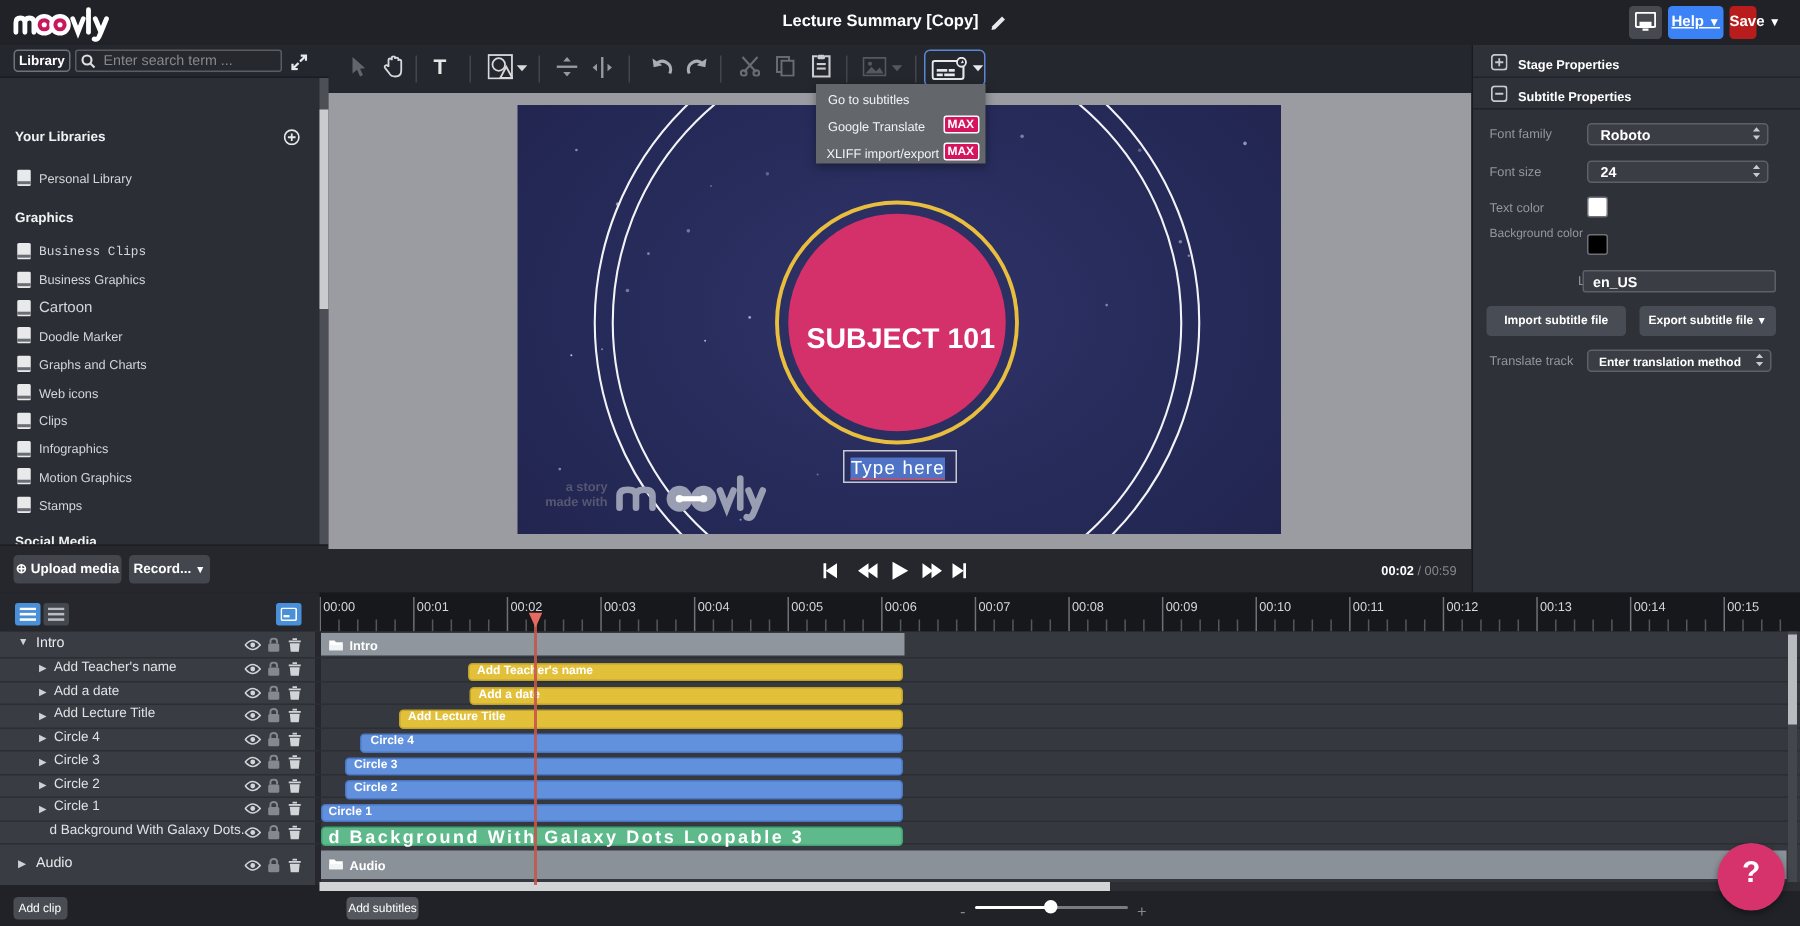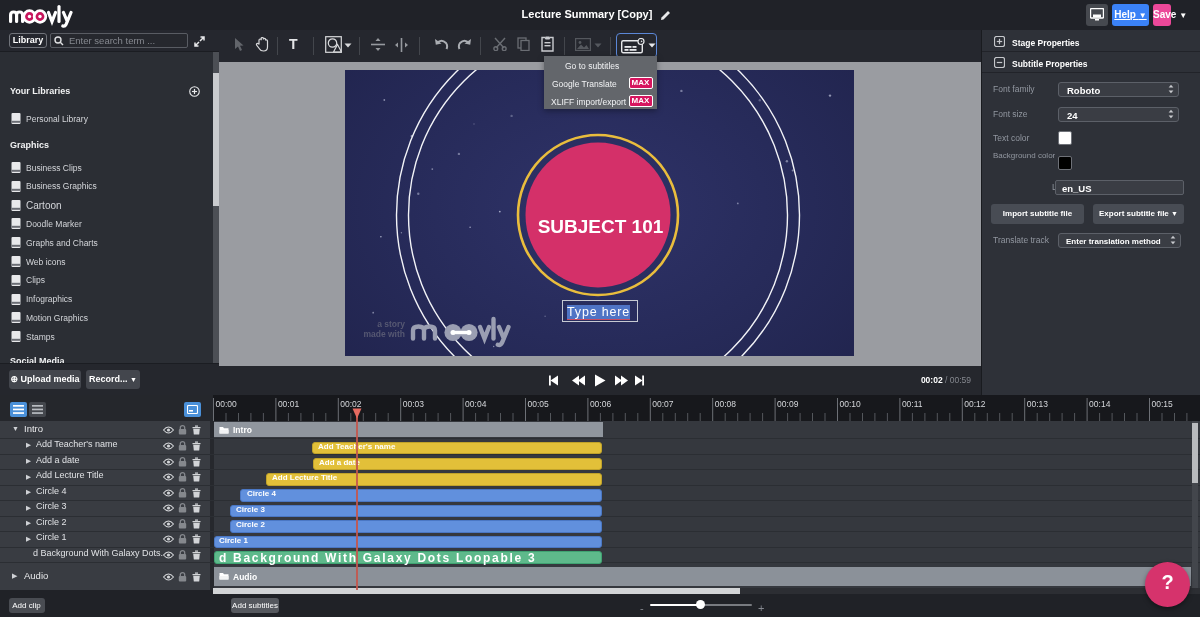--- a/index.html
+++ b/index.html
@@ -30,21 +30,21 @@
 <svg class="abs" style="left:660px;top:9px;" width="12" height="12" viewBox="0 0 12 12">
     <path d="M1.5 8.5 L8 2 L10 4 L3.5 10.5 L1 11 Z" fill="#e8e9ea"></path>
   </svg>
 <div class="abs btn" style="left:1086px;top:4px;width:22px;height:22px;background:#46494f;"></div>
 <svg class="abs" style="left:1090px;top:8px;" width="14" height="14" viewBox="0 0 14 14">
     <rect x="0.5" y="0.5" width="13" height="9.5" rx="1" fill="none" stroke="#fff" stroke-width="1.4"></rect>
     <rect x="3" y="6.5" width="8" height="3" fill="#fff"></rect>
     <rect x="5" y="11" width="4" height="1.5" fill="#fff"></rect>
   </svg>
 <div class="abs btn" style="left:1112px;top:4px;width:37px;height:22px;font-size:10px;line-height:22px;text-align:center;background:#3b82f6;text-decoration:underline;">Help <span style="font-size:8px;">▼</span></div>
-<div class="abs btn" style="left:1153px;top:4px;width:18px;height:22px;font-size:10px;line-height:22px;text-align:center;background:#ec4899;">Save <span style="font-size:8px;">▼</span></div>
+<div class="abs btn" style="left:1153px;top:4px;width:18px;height:22px;font-size:10px;line-height:22px;text-align:center;background:#b91c1c;">Save <span style="font-size:8px;">▼</span></div>
 
 <div class="abs" style="left:0;top:30px;width:1200px;height:32px;background:#25272e;"></div>
 
 <div class="abs" style="left:9px;top:33px;width:38px;height:15px;border:1px solid #70737a;border-radius:3px;color:#fff;font-size:9px;font-weight:bold;line-height:13px;text-align:center;white-space:nowrap;">Library</div>
 <div class="abs" style="left:50px;top:33px;width:138px;height:15px;border:1px solid #595c63;border-radius:2px;background:#26282e;color:#85888f;font-size:9.5px;line-height:13px;padding-left:18px;overflow:hidden;">Enter search term ...</div>
 <svg class="abs" style="left:54px;top:36px;" width="10" height="10" viewBox="0 0 10 10">
     <circle cx="4" cy="4" r="3" fill="none" stroke="#dfe0e2" stroke-width="1.4"></circle>
     <line x1="6.3" y1="6.3" x2="9" y2="9" stroke="#dfe0e2" stroke-width="1.4"></line>
   </svg>
 <svg class="abs" style="left:194px;top:36px;" width="11" height="11" viewBox="0 0 11 11">
@@ -144,21 +144,21 @@
 <div id="sb-items">
     <svg class="abs" style="left:11px;top:113.0px;" width="10" height="11" viewBox="0 0 10 11">
       <rect x="0.5" y="0" width="9" height="11" rx="1" fill="#e8e9eb"></rect>
       <rect x="0.5" y="7.8" width="9" height="2" fill="#6a6d74"></rect>
     </svg>
     <div class="abs" style="left:26px;top:113.5px;color:#d4d6da;font-size:8.5px;">Personal Library</div>
     <svg class="abs" style="left:11px;top:162.0px;" width="10" height="11" viewBox="0 0 10 11">
       <rect x="0.5" y="0" width="9" height="11" rx="1" fill="#e8e9eb"></rect>
       <rect x="0.5" y="7.8" width="9" height="2" fill="#6a6d74"></rect>
     </svg>
-    <div class="abs" style="left:26px;top:162.5px;color:#d4d6da;font-size:8.5px;">Business Clips</div>
+    <div class="abs" style="left:26px;top:162.5px;color:#d4d6da;font-size:8.5px;font-family:Liberation Mono, monospace;">Business Clips</div>
     <svg class="abs" style="left:11px;top:180.8px;" width="10" height="11" viewBox="0 0 10 11">
       <rect x="0.5" y="0" width="9" height="11" rx="1" fill="#e8e9eb"></rect>
       <rect x="0.5" y="7.8" width="9" height="2" fill="#6a6d74"></rect>
     </svg>
     <div class="abs" style="left:26px;top:181.3px;color:#d4d6da;font-size:8.5px;">Business Graphics</div>
     <svg class="abs" style="left:11px;top:199.6px;" width="10" height="11" viewBox="0 0 10 11">
       <rect x="0.5" y="0" width="9" height="11" rx="1" fill="#e8e9eb"></rect>
       <rect x="0.5" y="7.8" width="9" height="2" fill="#6a6d74"></rect>
     </svg>
     <div class="abs" style="left:26px;top:200.1px;color:#d4d6da;font-size:10px;">Cartoon</div>
@@ -657,18 +657,18 @@
     <div class="abs" style="left:650px;top:603.5px;width:51px;height:2.5px;background:#fff;border-radius:2px;"></div>
     <div class="abs" style="left:701px;top:603.5px;width:51px;height:2px;background:#787b80;border-radius:2px;"></div>
     <div class="abs" style="left:696px;top:600px;width:9px;height:9px;background:#fff;border-radius:50%;"></div>
     <div class="abs" style="left:758px;top:602px;width:6px;color:#85888f;font-size:11px;">+</div>
     <div class="abs" style="left:1145px;top:562px;width:45px;height:45px;background:#d6336c;border-radius:50%;box-shadow:0 2px 5px rgba(0,0,0,0.4);"></div>
     <div class="abs" style="left:1145px;top:571px;width:45px;text-align:center;color:#fff;font-size:20px;font-weight:bold;">?</div>
   </div>
 
 <div id="dropdown">
     <div class="abs" style="left:544px;top:56px;width:113px;height:53px;background:#63666b;box-shadow:0 2px 6px rgba(0,0,0,0.35);"></div>
-    <div class="abs" style="left:552px;top:61px;color:#f2f3f5;font-size:8.5px;margin-left:13px;">Go to subtitles</div>
+    <div class="abs" style="left:552px;top:61px;color:#f2f3f5;font-size:8.5px;">Go to subtitles</div>
     <div class="abs" style="left:552px;top:79px;color:#f2f3f5;font-size:8.5px;">Google Translate</div>
     <div class="abs" style="left:551px;top:97px;color:#f2f3f5;font-size:8.5px;">XLIFF import/export</div>
     <div class="abs" style="left:628.5px;top:77px;width:24px;height:12px;background:#d6155f;border:1px solid #fff;border-radius:2px;color:#fff;font-size:8px;font-weight:bold;line-height:10px;text-align:center;">MAX</div>
     <div class="abs" style="left:628.5px;top:95px;width:24px;height:12px;background:#d6155f;border:1px solid #fff;border-radius:2px;color:#fff;font-size:8px;font-weight:bold;line-height:10px;text-align:center;">MAX</div>
   </div>
 
 </body></html>

